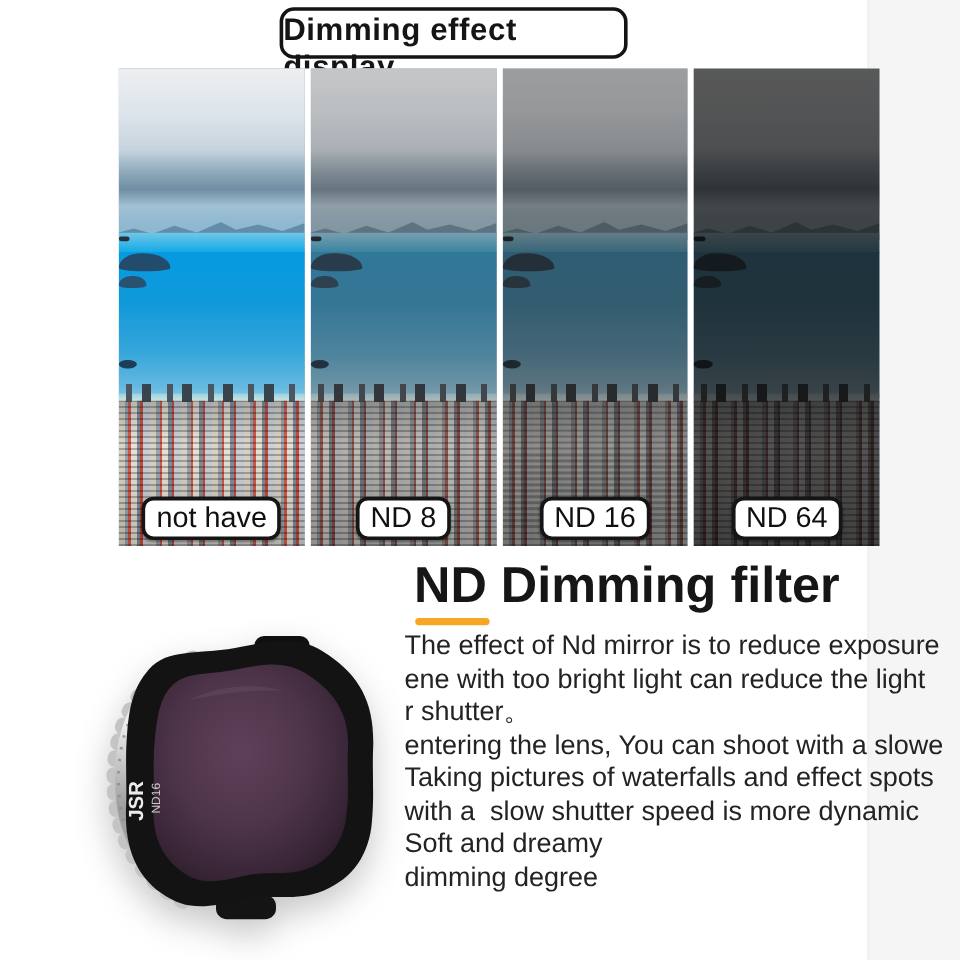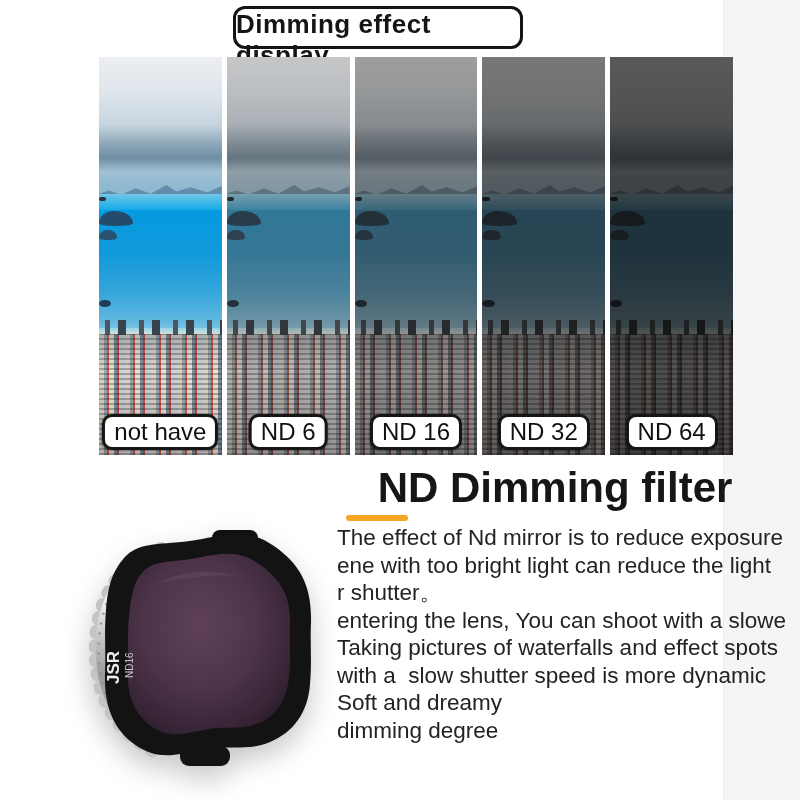--- a/index.html
+++ b/index.html
@@ -58,21 +58,21 @@
   .nd-label {
     position:absolute; bottom:5px; left:50%; transform:translateX(-50%);
     background:#ffffff; border:3px solid #151515; border-radius:10px;
     padding:1px 9px; font-size:24px; font-weight:500; color:#101010; white-space:nowrap;
     box-shadow:0 1px 2px rgba(0,0,0,0.35);
   }
 
   
   .product-heading {
     position:absolute; left:345px; top:464px; width:420px;
-    font-size:42px; font-weight:600; color:#161616; letter-spacing:0px;text-align:center;
+    font-size:42px; font-weight:600; color:#161616; letter-spacing:0px;
   }
   .heading-underline {
     position:absolute; left:346px; top:515px; width:62px; height:6px;
     border-radius:3px; background:#f5a623;
   }
   .desc {
     position:absolute; left:337px; top:524px; width:440px;
     font-size:22.5px; color:#232323; line-height:27.5px; z-index:2;
   }
   .desc .line { white-space:pre; }
@@ -116,56 +116,40 @@
         <div class="ridge"></div>
         <div class="farsea"></div>
         <div class="ship"></div>
         <div class="sea"></div>
         <div class="island1"></div>
         <div class="island2"></div>
         <div class="islet"></div>
         <div class="shore"></div>
         <div class="city"></div>
       </div>
-      <div class="nd-label">ND 6</div>
+      <div class="nd-label">ND 8</div>
     </div>
 
     <div class="panel">
       <div class="scene" style="filter: brightness(0.66) saturate(0.58);">
         <div class="sky"></div>
         <div class="clouds"></div>
         <div class="ridge"></div>
         <div class="farsea"></div>
         <div class="ship"></div>
         <div class="sea"></div>
         <div class="island1"></div>
         <div class="island2"></div>
         <div class="islet"></div>
         <div class="shore"></div>
         <div class="city"></div>
       </div>
       <div class="nd-label">ND 16</div>
     </div>
 
-    <div class="panel">
-      <div class="scene" style="filter: brightness(0.5) saturate(0.52);">
-        <div class="sky"></div>
-        <div class="clouds"></div>
-        <div class="ridge"></div>
-        <div class="farsea"></div>
-        <div class="ship"></div>
-        <div class="sea"></div>
-        <div class="island1"></div>
-        <div class="island2"></div>
-        <div class="islet"></div>
-        <div class="shore"></div>
-        <div class="city"></div>
-      </div>
-      <div class="nd-label">ND 32</div>
-    </div>
 
     <div class="panel">
       <div class="scene" style="filter: brightness(0.37) saturate(0.48);">
         <div class="sky"></div>
         <div class="clouds"></div>
         <div class="ridge"></div>
         <div class="farsea"></div>
         <div class="ship"></div>
         <div class="sea"></div>
         <div class="island1"></div>

